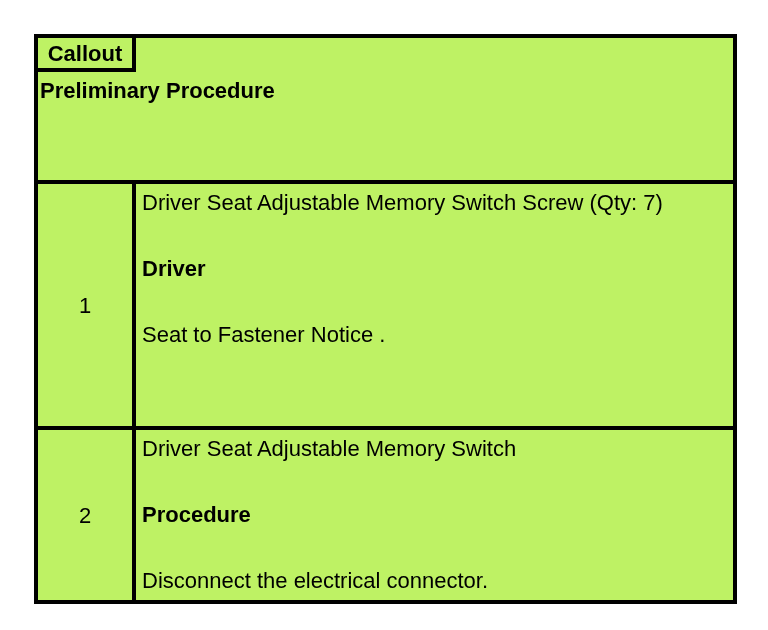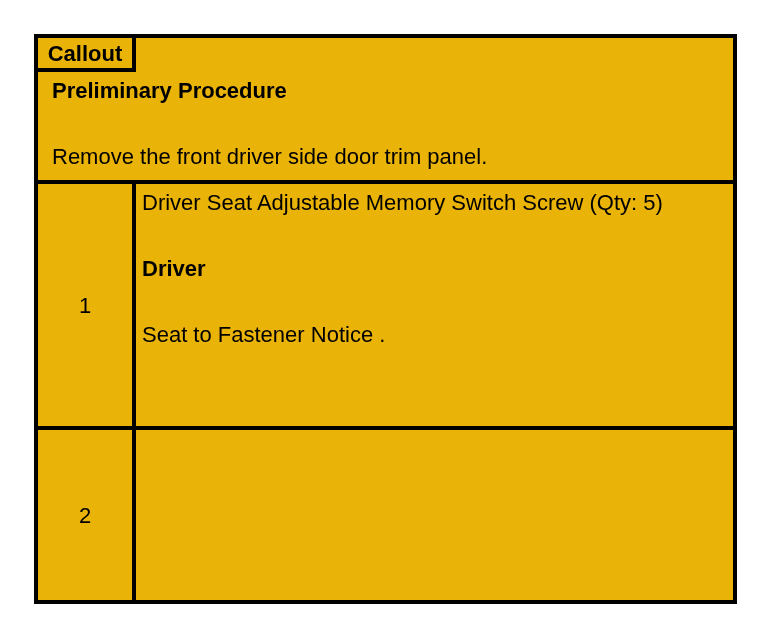--- a/index.html
+++ b/index.html
@@ -17,39 +17,39 @@
     color: #000000;
   }
   .doc-table {
     position: absolute;
     left: 34px;
     top: 34px;
     width: 703px;
     height: 570px;
     box-sizing: border-box;
     border: 4px solid #000000;
-    background: #eab308;
+    background: #bef264;
     display: grid;
     grid-template-columns: 98px 1fr;
     grid-template-rows: 34px 112px 246px 1fr;
     font-size: 22px;
     line-height: 33px;
   }
   .cell { box-sizing: border-box; overflow: hidden; }
   .c1 { border-right: 4px solid #000000; }
   .bb { border-bottom: 4px solid #000000; }
   .head {
     display: flex;
     align-items: center;
     justify-content: center;
     font-weight: bold;
   }
   .prelim {
     grid-column: 1 / 3;
-    padding: 2px 4px 0 14px;
+    padding: 2px 4px 0 2px;
   }
   .callout-cell {
     display: flex;
     align-items: center;
     justify-content: center;
   }
   .comp {
     padding: 2px 4px 0 6px;
   }
   .line { margin: 0 0 33px 0; white-space: nowrap; }
@@ -62,32 +62,36 @@
 <div class="page">
   <div class="doc-table">
 
     <div class="cell head c1 bb">
       <span>Callout</span>
     </div>
 
 
     <div class="cell prelim bb">
       <div class="line bold">Preliminary Procedure</div>
-      <div class="line">Remove the front driver side door trim panel.</div>
     </div>
 
     <div class="cell callout-cell c1 bb">
       <span>1</span>
     </div>
 
     <div class="cell comp bb">
-      <div class="line">Driver Seat Adjustable Memory Switch Screw (Qty: 5)</div>
+      <div class="line">Driver Seat Adjustable Memory Switch Screw (Qty: 7)</div>
       <div class="line bold">Driver</div>
       <div class="line">Seat to Fastener Notice .</div>
     </div>
 
     <div class="cell callout-cell c1">
       <span>2</span>
     </div>
 
+    <div class="cell comp">
+      <div class="line">Driver Seat Adjustable Memory Switch</div>
+      <div class="line bold">Procedure</div>
+      <div class="line">Disconnect the electrical connector.</div>
+    </div>
 
   </div>
 </div>
 
 </body></html>

